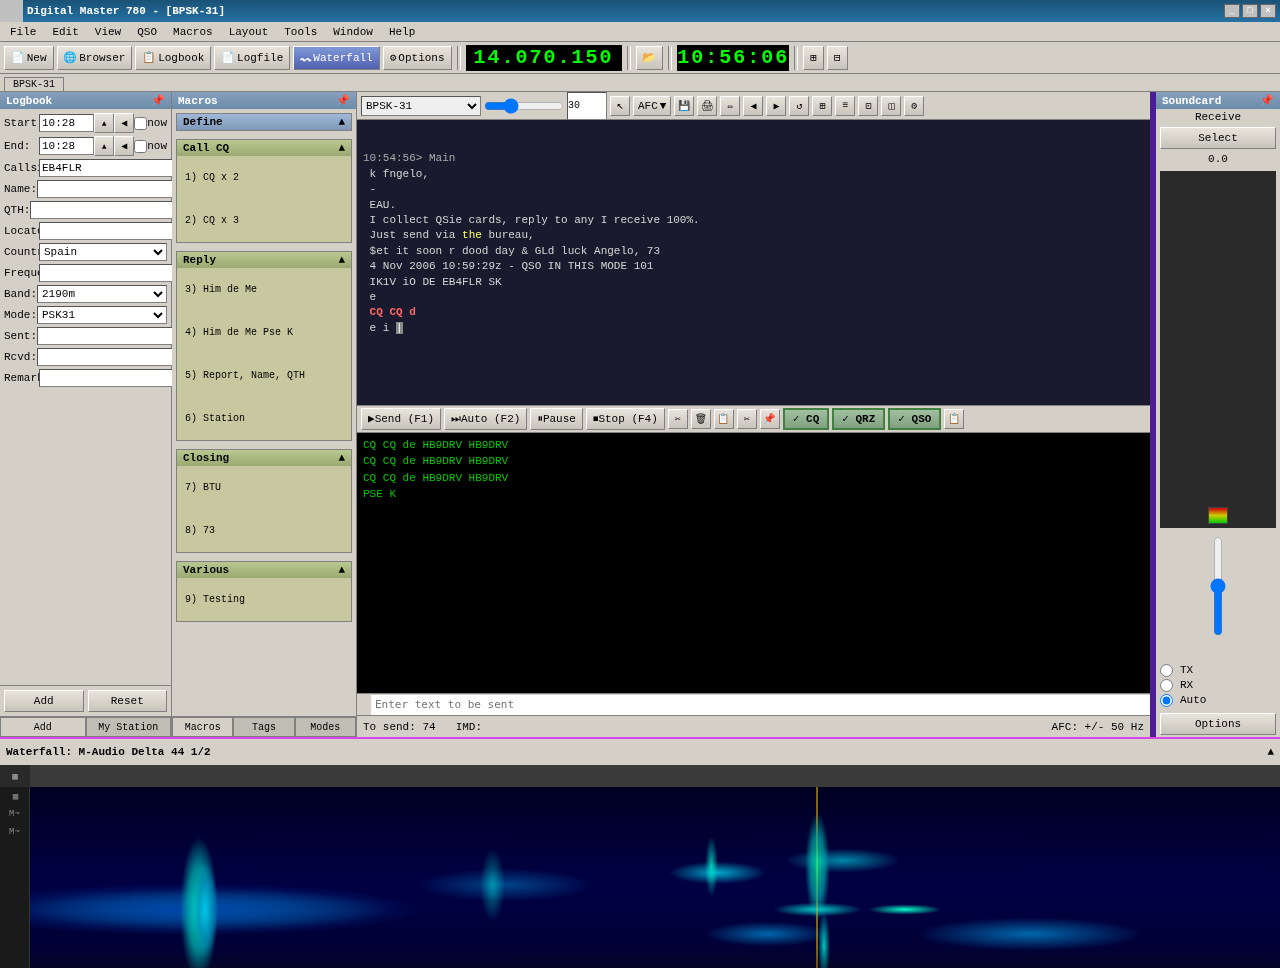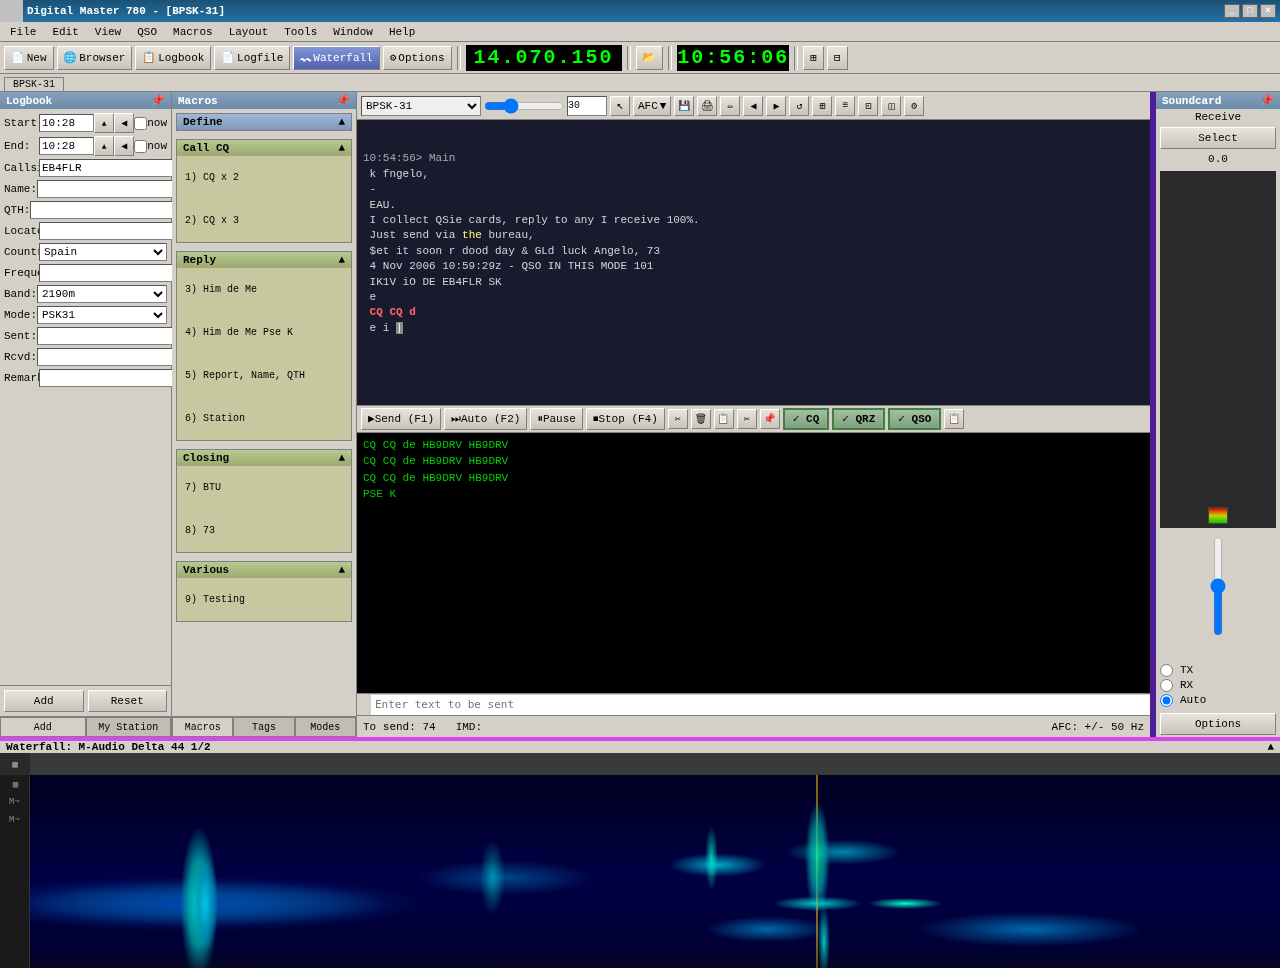--- a/index.html
+++ b/index.html
@@ -446,41 +446,41 @@
 
     
     .waterfall-section {
       height: 295px;
       display: flex;
       flex-direction: column;
       background: #000;
     }
     .waterfall-title {
       background: #d4d0c8;
-      height: 16px;
+      height: 28px;
       display: flex;
       align-items: center;
       justify-content: space-between;
       padding: 0 6px;
       font-size: 11px;
       font-weight: bold;
-      border-top: 4px solid #d946ef;
+      border-top: 2px solid #d946ef;
     }
     .waterfall-scale {
       background: #3a3a3a;
       height: 20px;
       display: flex;
       align-items: center;
       overflow: hidden;
       position: relative;
     }
 
     .num-input {
       width: 40px;
-      height: 20px;
+      height: 28px;
       border: 1px solid #808080;
       border-top-color: #555;
       border-left-color: #555;
       background: white;
       font-size: 10px;
     }
 
     .arrow-up::before { content: '▲'; font-size: 8px; }
   </style>
 </head>

